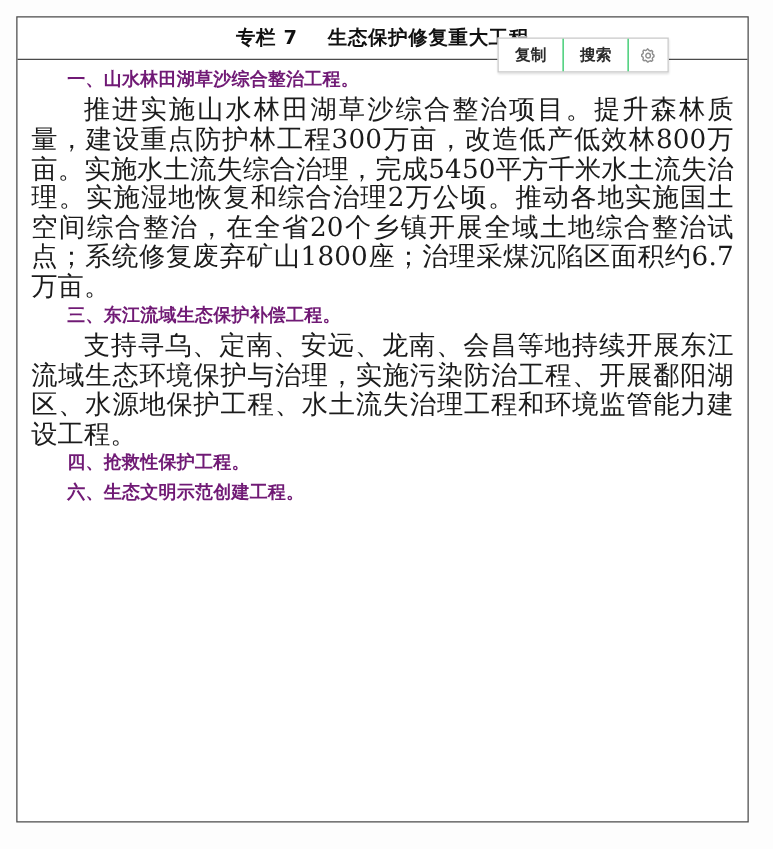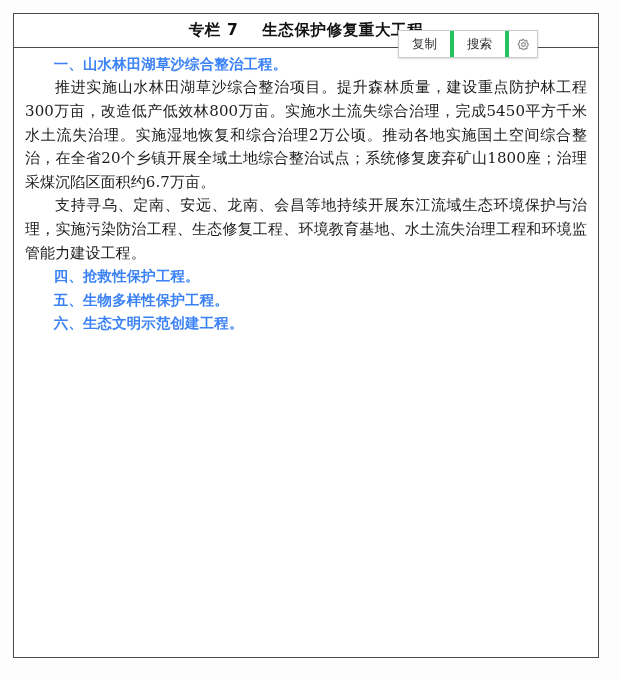--- a/index.html
+++ b/index.html
@@ -56,37 +56,37 @@
   }
 
   #body-area {
     padding: 5px 11px 6px 11px;
     box-sizing: border-box;
   }
 
   
   .para {
     margin: 0;
-    font-size: 15px;
+    font-size: 21px;
     line-height: 23.6px;
     text-align: justify;
     text-justify: inter-ideograph;
     text-indent: 2em;
     color: #1b1b1b;
     letter-spacing: 0.1px;
   }
 
   .heading {
     font-family: "DejaVu Sans", "Liberation Sans", sans-serif;
     font-weight: bold;
     font-size: 14.4px;
     line-height: 23.4px;
     margin: 0;
     text-indent: 2em;
-    color: #3b82f6;
+    color: #701a75;
     letter-spacing: 0.2px;
   }
 
   
   #context-popup {
     position: absolute;
     left: 398px;
     top: 30px;
     height: 28px;
     display: flex;
@@ -102,25 +102,26 @@
     display: flex;
     align-items: center;
     justify-content: center;
     font-family: "DejaVu Sans", "Liberation Sans", sans-serif;
     font-size: 12.5px;
     color: #2b2b2b;
     padding: 0 13px;
     box-sizing: border-box;
     white-space: nowrap;
     cursor: default;
+    font-weight: bold;
   }
 
   .popup-item + .popup-item,
   .popup-icon-item {
-    border-left: 4px solid #22c55e;
+    border-left: 1px solid #22c55e;
   }
 
   .popup-icon-item {
     display: flex;
     align-items: center;
     justify-content: center;
     width: 32px;
     box-sizing: border-box;
   }
 
@@ -140,25 +141,25 @@
     <div id="title-row">
       <div id="title-text">专栏 7    生态保护修复重大工程</div>
     </div>
 
     <div id="body-area">
 
       <p class="heading">一、山水林田湖草沙综合整治工程。</p>
       <p class="para">推进实施山水林田湖草沙综合整治项目。提升森林质量，建设重点防护林工程300万亩，改造低产低效林800万亩。实施水土流失综合治理，完成5450平方千米水土流失治理。实施湿地恢复和综合治理2万公顷。推动各地实施国土空间综合整治，在全省20个乡镇开展全域土地综合整治试点；系统修复废弃矿山1800座；治理采煤沉陷区面积约6.7万亩。</p>
 
 
-      <p class="para">支持寻乌、定南、安远、龙南、会昌等地持续开展东江流域生态环境保护与治理，实施污染防治工程、生态修复工程、环境教育基地、水土流失治理工程和环境监管能力建设工程。</p>
+      <p class="heading">三、东江流域生态保护补偿工程。</p>
+      <p class="para">支持寻乌、定南、安远、龙南、会昌等地持续开展东江流域生态环境保护与治理，实施污染防治工程、开展鄱阳湖区、水源地保护工程、水土流失治理工程和环境监管能力建设工程。</p>
 
       <p class="heading">四、抢救性保护工程。</p>
 
-      <p class="heading">五、生物多样性保护工程。</p>
 
       <p class="heading">六、生态文明示范创建工程。</p>
 
     </div>
   </div>
 
   <div id="context-popup">
     <div class="popup-item">复制</div>
     <div class="popup-item">搜索</div>
     <div class="popup-icon-item">

